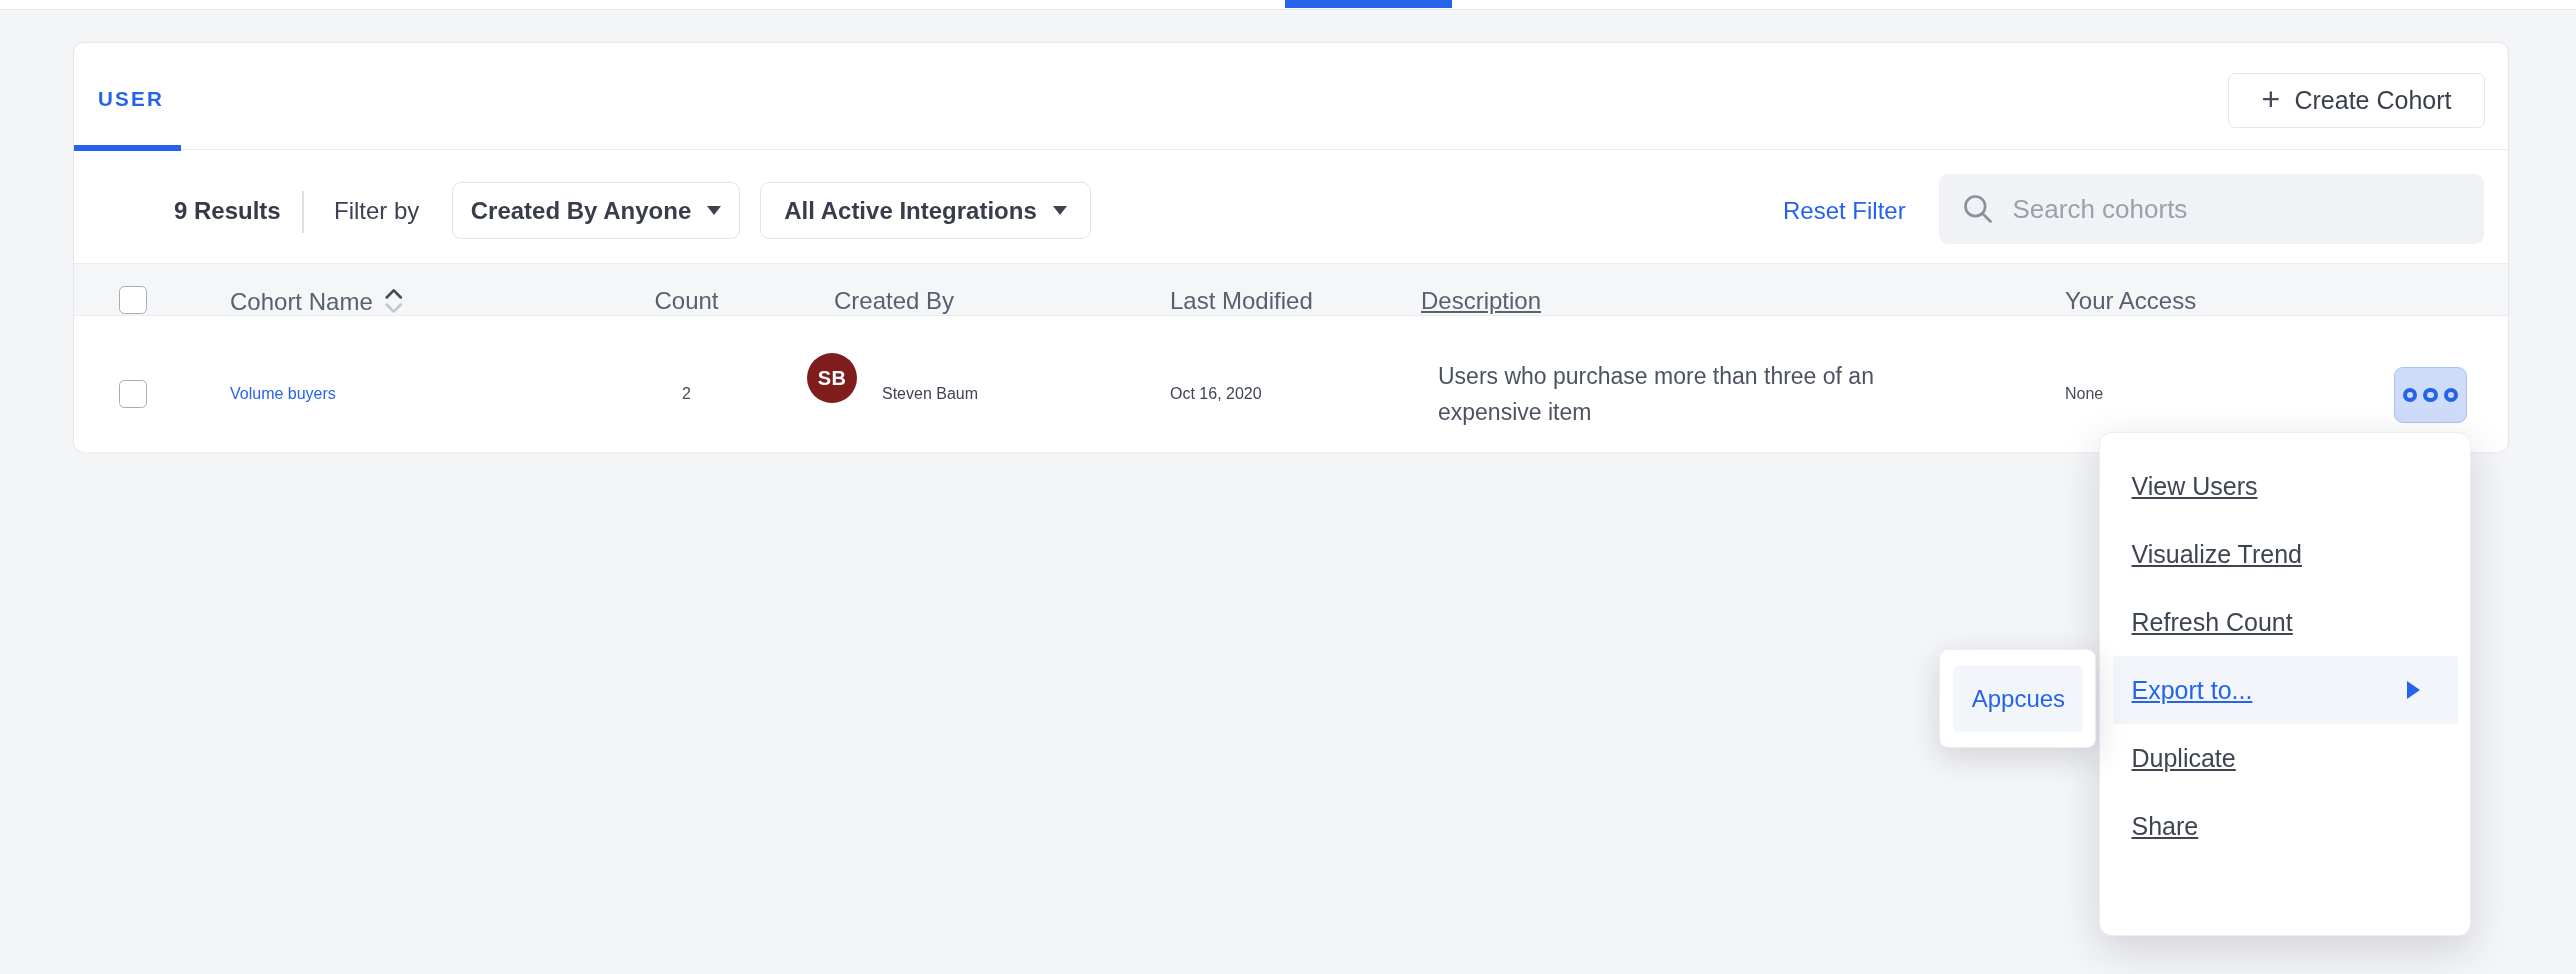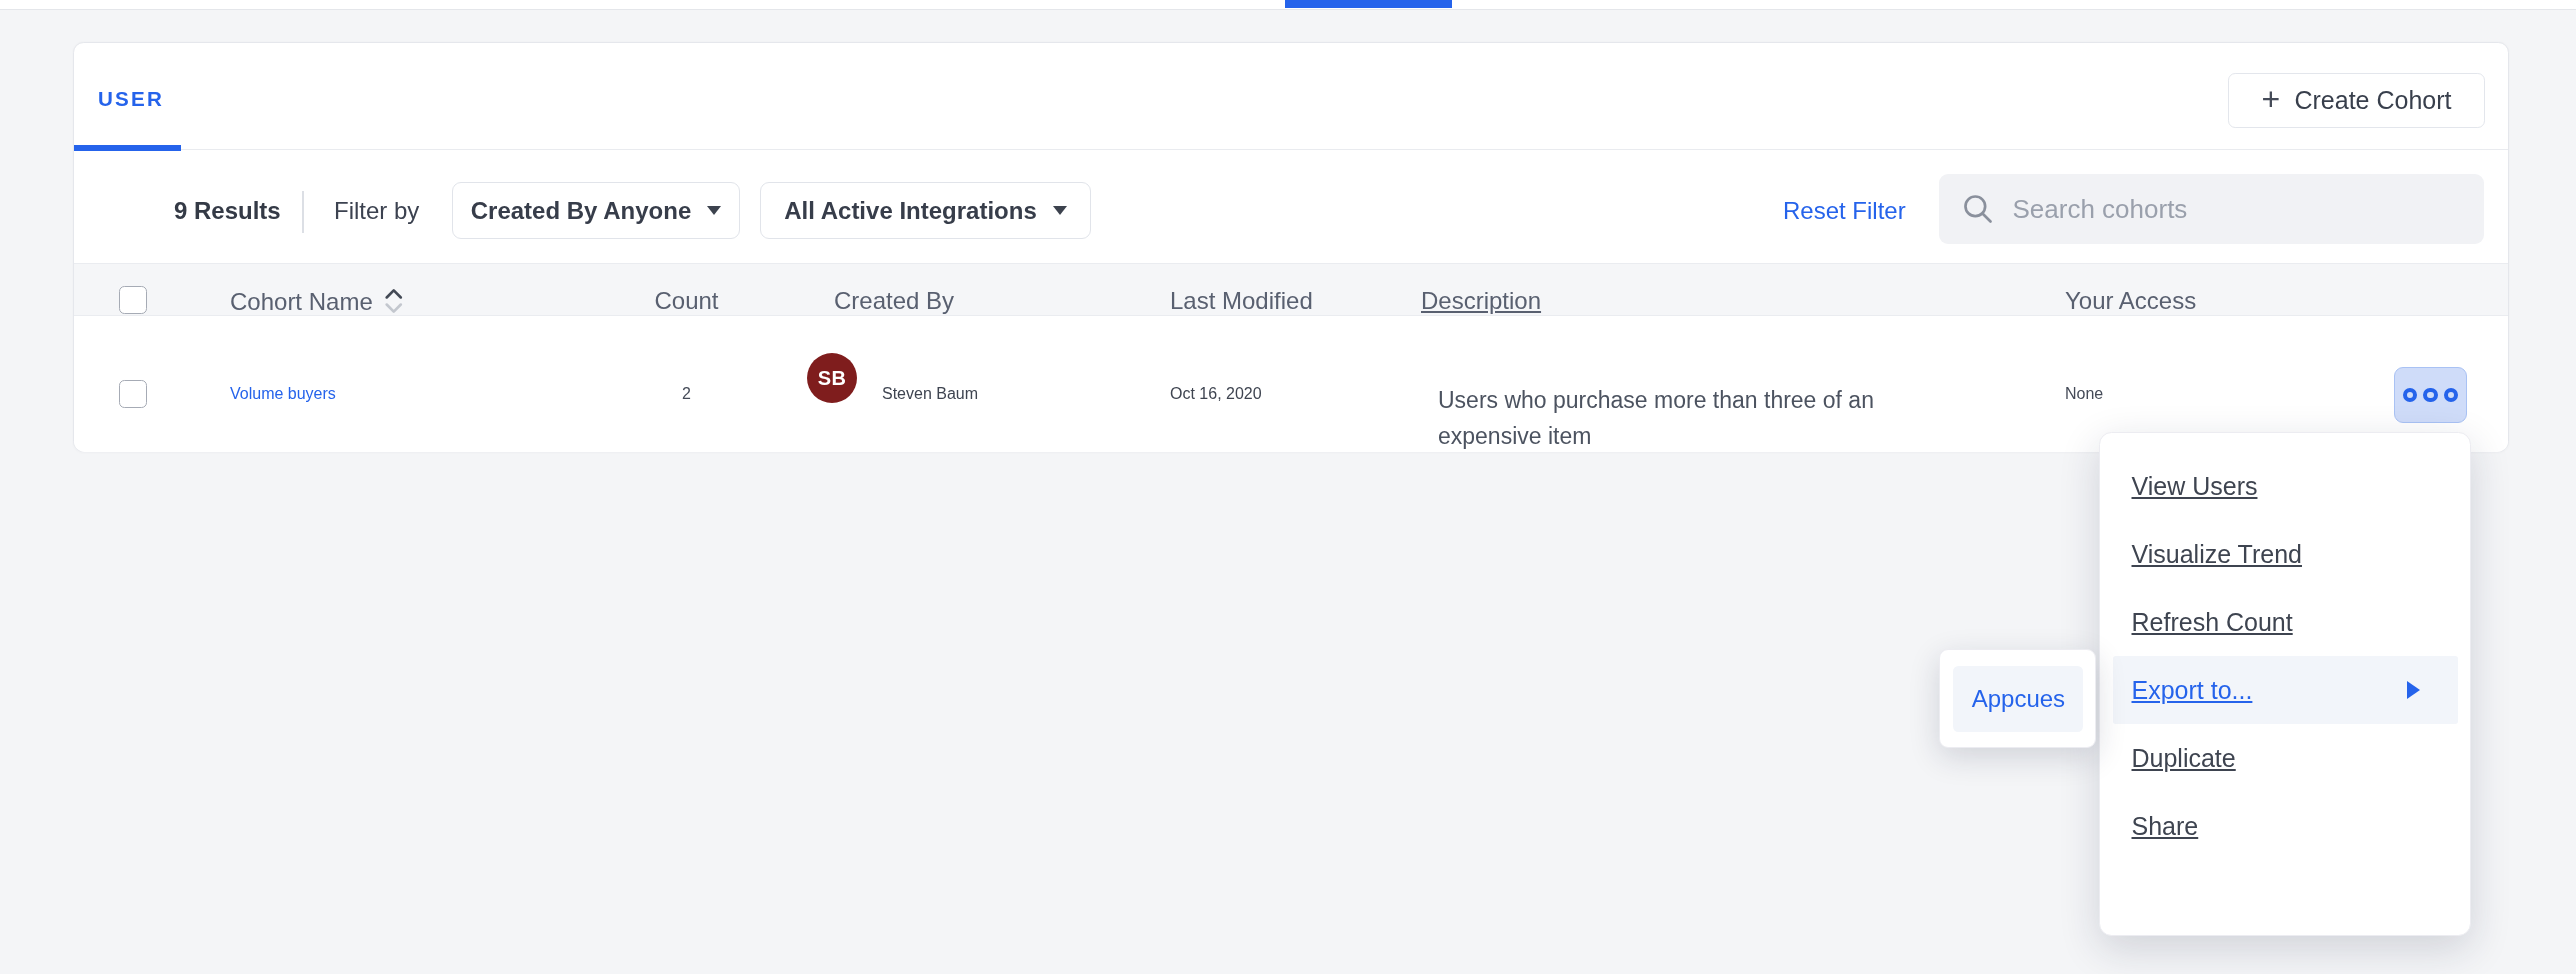--- a/index.html
+++ b/index.html
@@ -69,21 +69,21 @@
   .trow { position: absolute; left: 0; top: 294px; width: 100%; height: 115px; background: #fff;
           border-bottom-left-radius: 10.7px; border-bottom-right-radius: 10.7px; }
   .td { position: absolute; top: 42px; font-size: 16px; color: #3e4450; line-height: 30px; white-space: nowrap; }
   .td-name { left: 156px; color: #2563eb; cursor: pointer; }
   .td-count { left: 559px; width: 107px; text-align: center; color: #454b58; }
   .avatar { position: absolute; left: 733px; top: 16px; width: 50px; height: 50px; border-radius: 50%;
             background: #7f1d1d; display: flex; align-items: center; justify-content: center; }
   .avatar span { font-size: 20px; font-weight: 700; color: #ffffff; letter-spacing: 0.4px; }
   .td-created { left: 808px; }
   .td-modified { left: 1096px; }
-  .td-desc { left: 1364px; top: 20.6px; width: 507px; font-size: 23px; color: #4c5360; line-height: 36px; white-space: normal; margin-top: 24px; }
+  .td-desc { left: 1364px; top: 20.6px; width: 507px; font-size: 23px; color: #4c5360; line-height: 36px; white-space: normal; }
   .td-access { left: 1991px; color: #454b58; }
 
   .dots-btn { position: absolute; left: 2320px; top: 30px; width: 73px; height: 56px;
               background: #cfdcf9; border: 1.8px solid #a9c2f4; border-radius: 9px;
               display: flex; align-items: center; justify-content: center; gap: 6.3px; cursor: pointer; }
   .dot-ring { width: 14.3px; height: 14.3px; border: 4.5px solid #2563eb; border-radius: 50%; background: transparent; }
 
   
   .context-menu { position: absolute; left: 2099px; top: 432px; width: 372px; height: 504px;
                   background: #ffffff; border: 0.9px solid #ececf1; border-radius: 12.5px;

